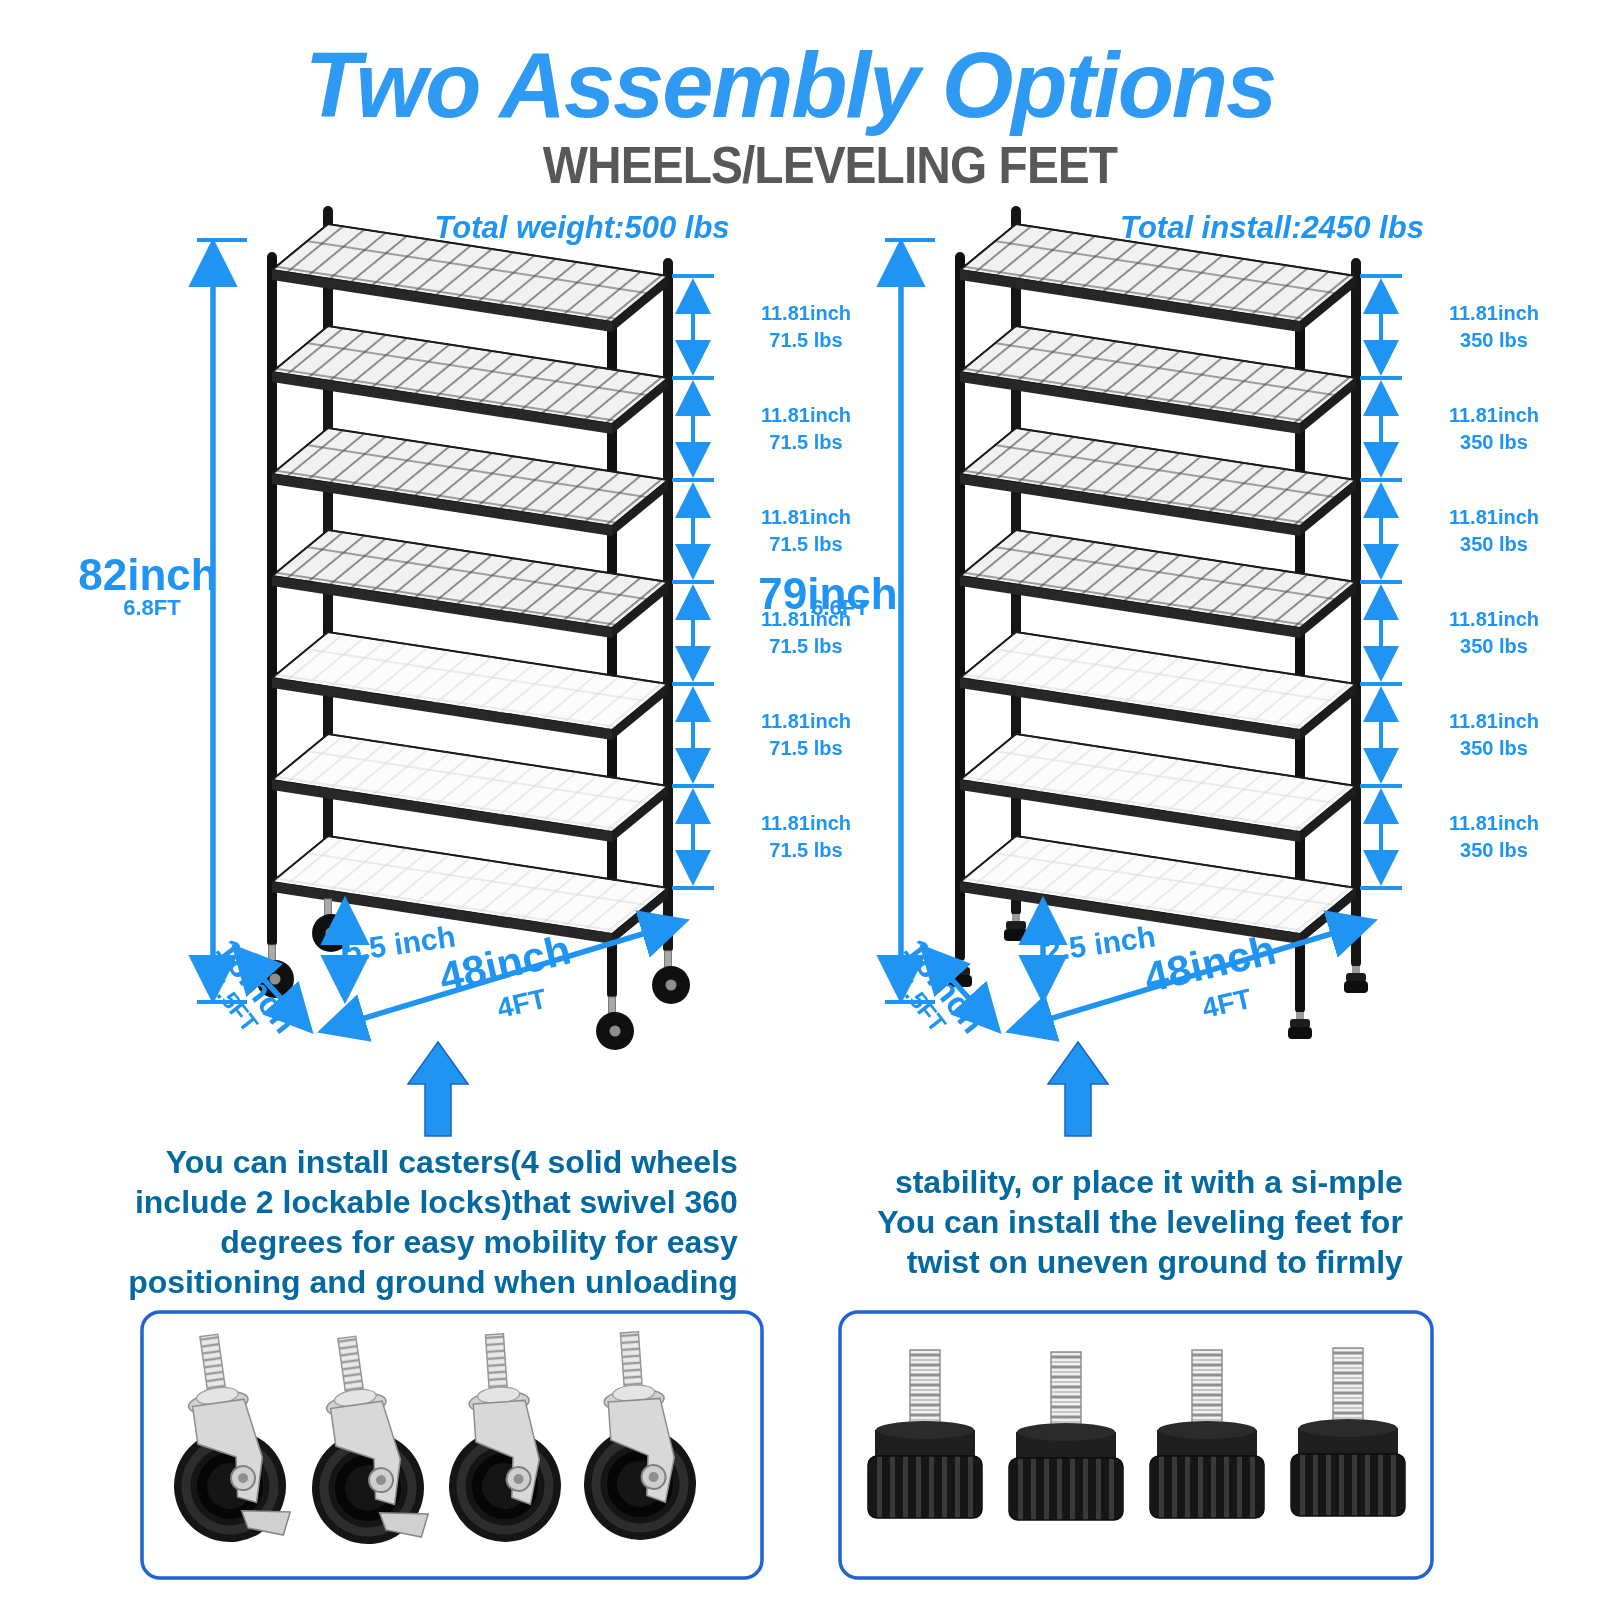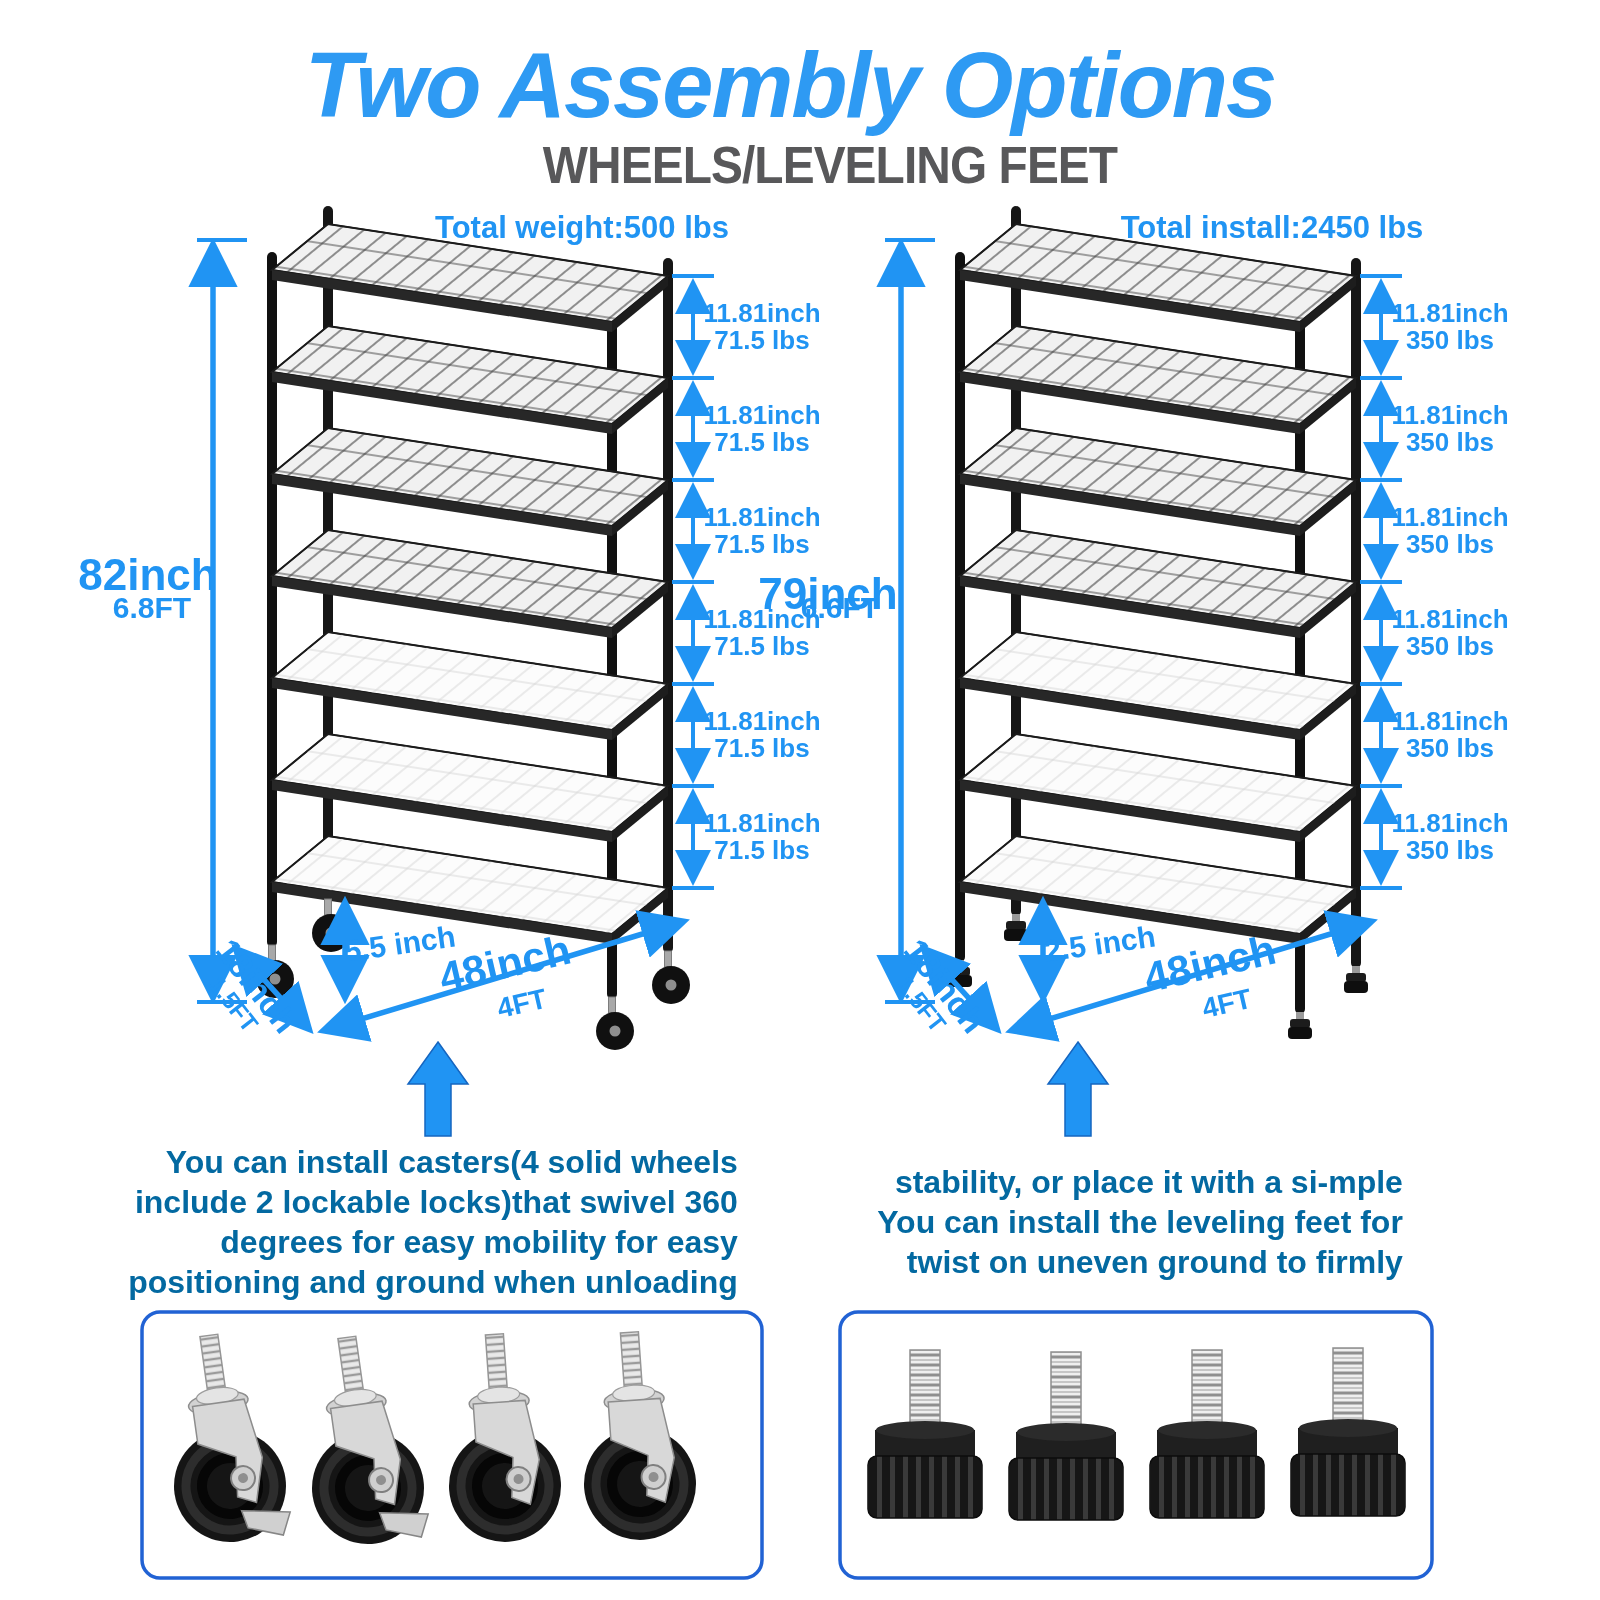--- a/index.html
+++ b/index.html
@@ -3,24 +3,24 @@
 <meta charset="utf-8">
 <style>
   html,body{margin:0;padding:0;background:#ffffff;}
   #stage{position:relative;width:1600px;height:1600px;background:#fff;overflow:hidden;
          font-family:"Liberation Sans",sans-serif;}
   #art{position:absolute;left:0;top:0;}
   .lbl{position:absolute;transform:translate(-50%,-50%);font-weight:bold;white-space:nowrap;
        text-align:center;color:#2094F3;}
   .title{font-size:92px;font-style:italic;letter-spacing:-2px;color:#2E9AF3;}
   .subtitle{font-size:52px;color:#58585A;letter-spacing:-1px;transform:translate(-50%,-50%) scaleX(.92);}
-  .tw{font-size:31px;}
+  .tw{font-size:31px;font-style:italic;}
   .hin{font-size:44px;}
-  .hft{font-size:30px;}
-  .gap{font-size:26px;line-height:27px;}
+  .hft{font-size:22px;}
+  .gap{font-size:20px;line-height:27px;margin-left:44px;}
   .clr{font-size:30px;transform:translate(-50%,-50%) rotate(-8deg);}
   .dep{transform:translate(-50%,-50%) rotate(52deg);line-height:30px;}
   .dep .l1{font-size:34px;}
   .dep .l2{font-size:24px;}
   .wid1{font-size:42px;transform:translate(-50%,-50%) rotate(-13deg);}
   .wid2{font-size:28px;transform:translate(-50%,-50%) rotate(-13deg);}
   .desc{position:absolute;transform:translate(-50%,-50%);font-weight:bold;color:#0369a1;
         font-size:32px;line-height:40px;text-align:right;white-space:nowrap;}
 </style>
 </head>

